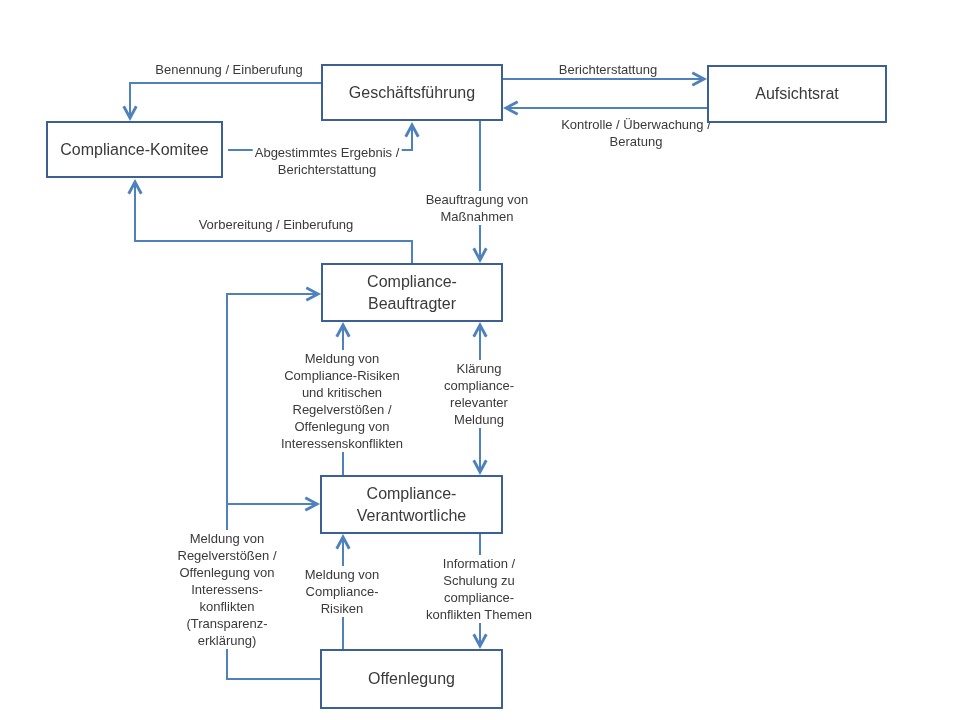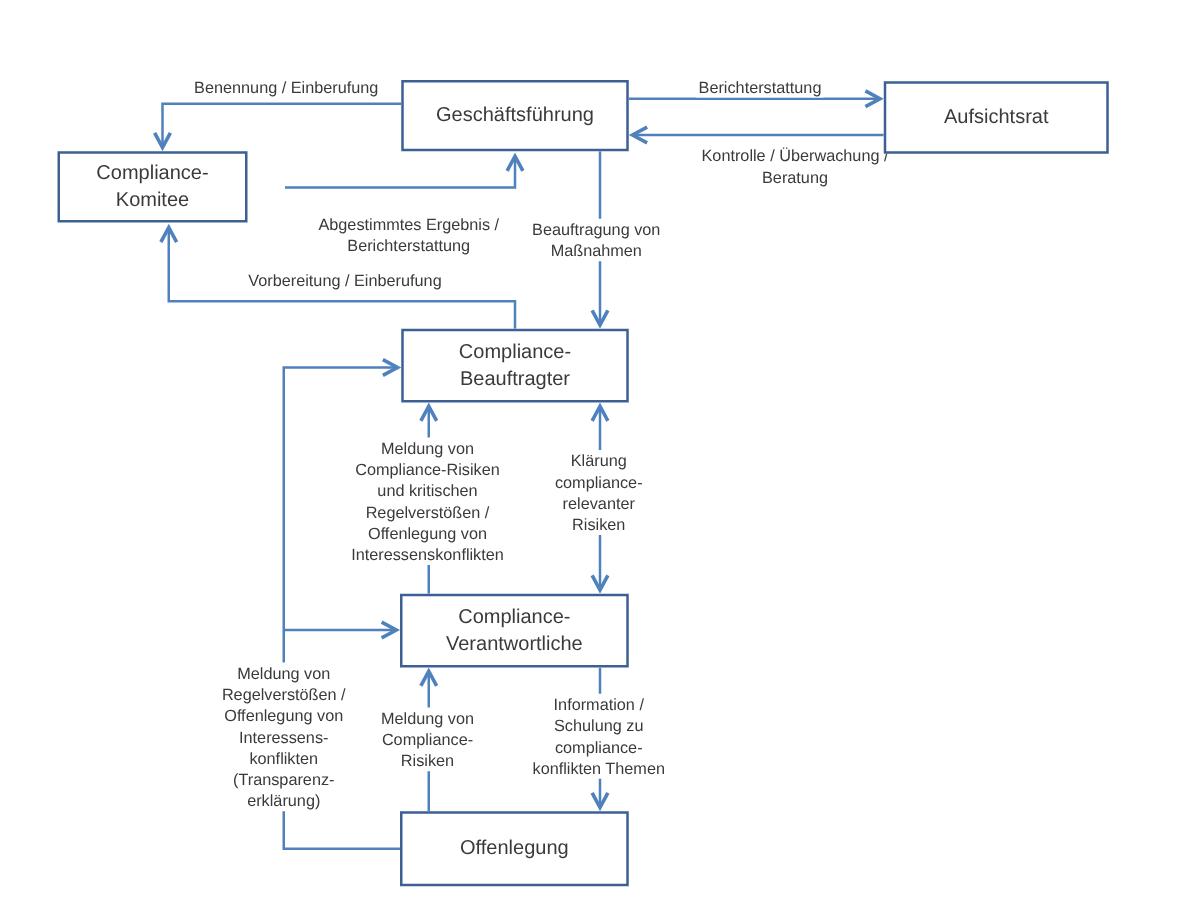--- a/index.html
+++ b/index.html
@@ -54,30 +54,30 @@
     color: var(--text);
     font-size: 13px;
     line-height: 17px;
     text-align: center;
     white-space: pre-line;
     padding: 0 2px;
   }
   
   #n-gf { left: 321px; top: 48px;  width: 182px; height: 57px; }
   #n-ar { left: 707px; top: 49px;  width: 180px; height: 58px; }
-  #n-ck { left: 46px;  top: 105px; width: 152px; height: 57px; }
+  #n-ck { left: 46px;  top: 105px; width: 177px; height: 57px; }
   #n-cb { left: 321px; top: 247px; width: 182px; height: 59px; }
   #n-cv { left: 320px; top: 459px; width: 183px; height: 59px; }
   #n-ma { left: 320px; top: 633px; width: 183px; height: 60px; }
   
   #l-benennung      { left: 229px; top: 45px; }
   #l-bericht        { left: 608px; top: 45px; }
   #l-kontrolle      { left: 636px; top: 100px; }
-  #l-abgestimmt     { left: 327px; top: 155px; }
-  #l-beauftragung   { left: 477px; top: 159px; }
+  #l-abgestimmt     { left: 327px; top: 128px; }
+  #l-beauftragung   { left: 477px; top: 175px; }
   #l-vorbereitung   { left: 276px; top: 200px; }
   #l-meldkritisch   { left: 342px; top: 334px; }
   #l-klaerung       { left: 479px; top: 344px; }
   #l-meldregel      { left: 227px; top: 514px; }
   #l-meldrisiken    { left: 342px; top: 550px; }
   #l-information    { left: 479px; top: 539px; }
 </style>
 </head>
 <body>
 
@@ -114,21 +114,21 @@
   <div class="elabel" id="l-vorbereitung">Vorbereitung / Einberufung</div>
   <div class="elabel" id="l-meldkritisch">Meldung von
 Compliance-Risiken
 und kritischen
 Regelverstößen /
 Offenlegung von
 Interessenskonflikten</div>
   <div class="elabel" id="l-klaerung">Klärung
 compliance-
 relevanter
-Risiken</div>
+Meldung</div>
   <div class="elabel" id="l-meldregel">Meldung von
 Regelverstößen /
 Offenlegung von
 Interessens-
 konflikten
 (Transparenz-
 erklärung)</div>
   <div class="elabel" id="l-meldrisiken">Meldung von
 Compliance-
 Risiken</div>

